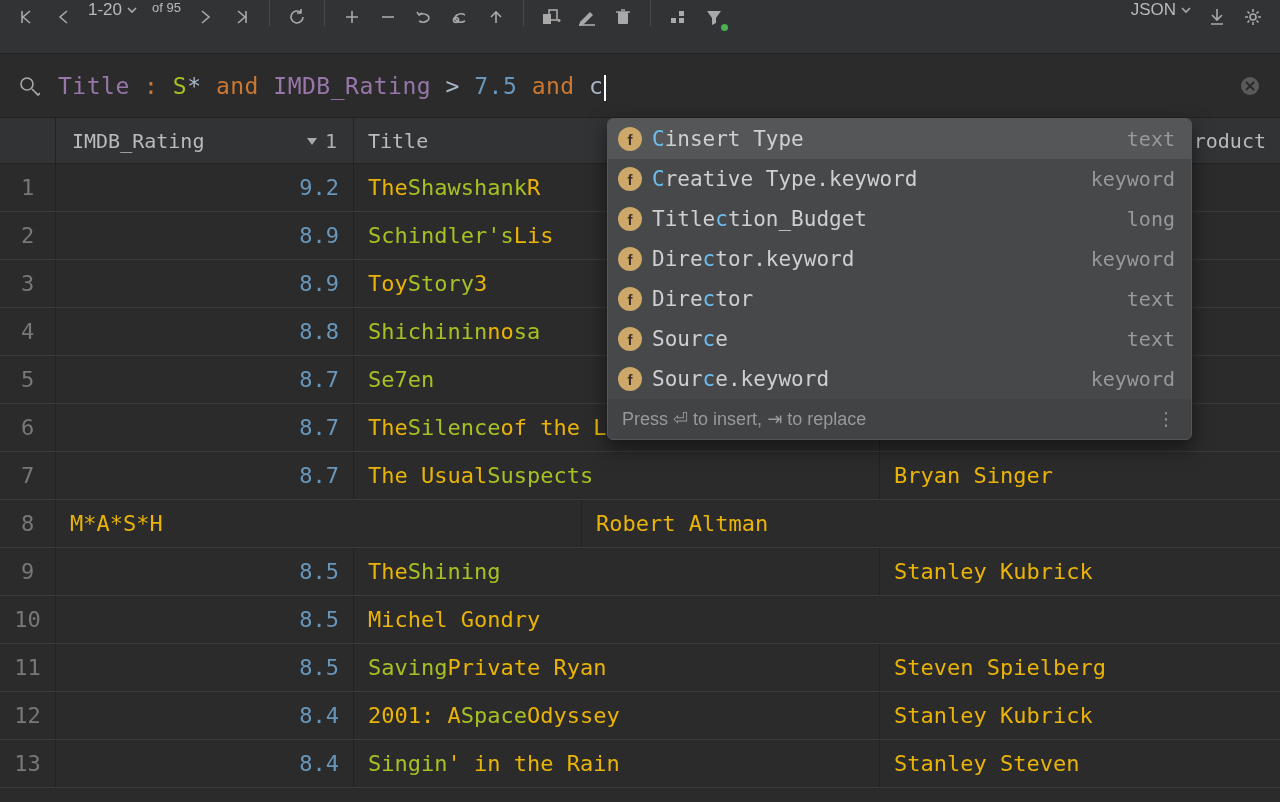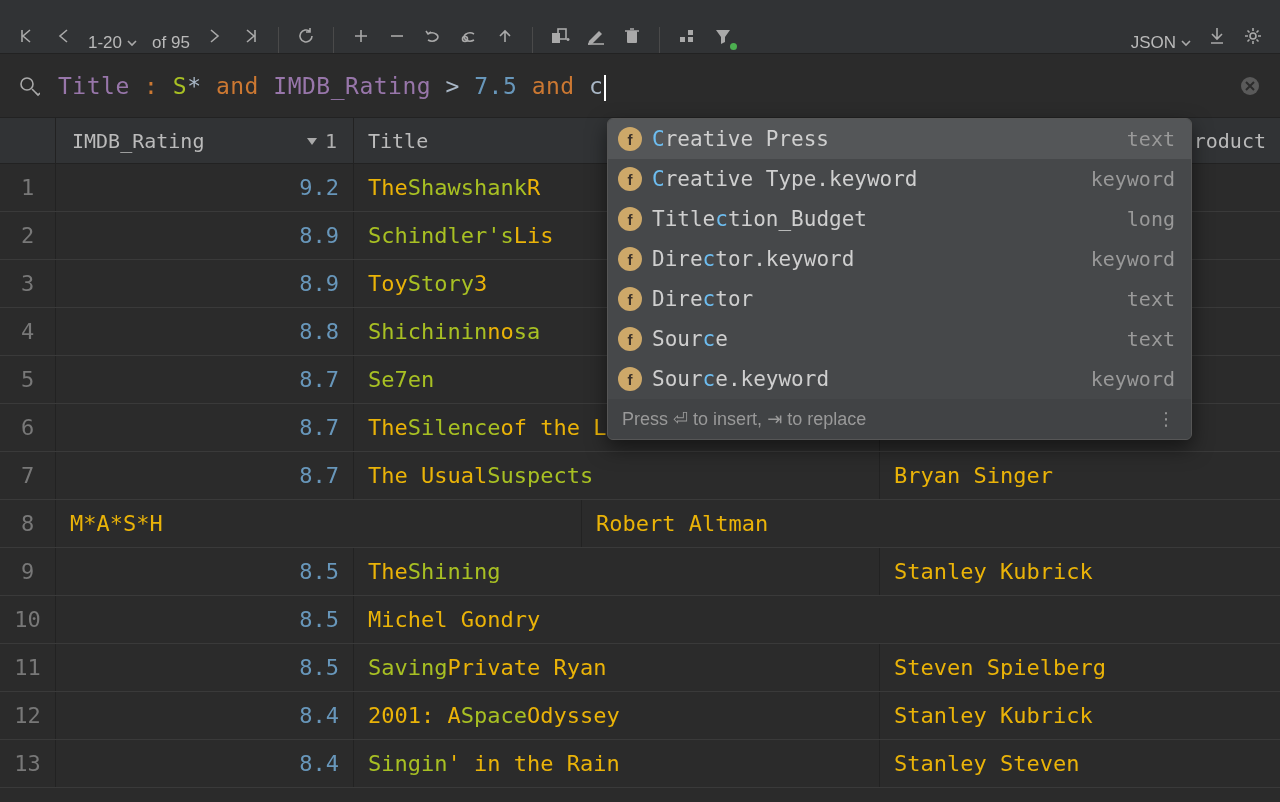--- a/index.html
+++ b/index.html
@@ -13,39 +13,38 @@
     overflow: hidden;
     position: relative;
   }
 
   
   .toolbar {
     height: 54px;
     background: #313335;
     border-bottom: 1px solid #222;
     display: flex;
-    align-items: flex-end;
+    align-items: flex-start;
     padding: 0 10px;
     gap: 2px;
   }
   .tb-btn {
     width: 34px;
     height: 34px;
     display:flex;
     align-items:center;
     justify-content:center;
     color: #a9a9a9;
     border-radius: 4px;
   }
   .tb-text {
     color:#bababa;
     font-family: -apple-system, sans-serif;
-    font-size:17px;
+    font-size:13px;
     padding: 0 6px;
-    margin-top: 16px;
   }
   .tb-sep {
     width:1px; height:26px; background:#4a4a4a; margin: 0 8px;
   }
   .tb-drop {
     display:flex; align-items:center; gap:4px;
     font-family:-apple-system,sans-serif; font-size:17px; color:#bababa;
     padding: 0 6px;
   }
   .spacer { flex:1; }
@@ -434,21 +433,21 @@
         <span class="norm">' in the Rain</span>
       </div>
       <div class="cell-dir norm">Stanley Steven</div>
     </div>
   </div>
 
 <div class="popup" id="popup">
   <div id="popup-items">
       <div class="popup-row selected">
         <div class="f-badge">f</div>
-        <div class="p-name"><span class="p-match">C</span><span>reative Press</span></div>
+        <div class="p-name"><span class="p-match">C</span><span>insert Type</span></div>
         <div class="p-type">text</div>
       </div>
       <div class="popup-row">
         <div class="f-badge">f</div>
         <div class="p-name"><span class="p-match">C</span><span>reative Type.keyword</span></div>
         <div class="p-type">keyword</div>
       </div>
       <div class="popup-row">
         <div class="f-badge">f</div>
         <div class="p-name"><span>Title</span><span class="p-match">c</span><span>tion_Budget</span></div>

